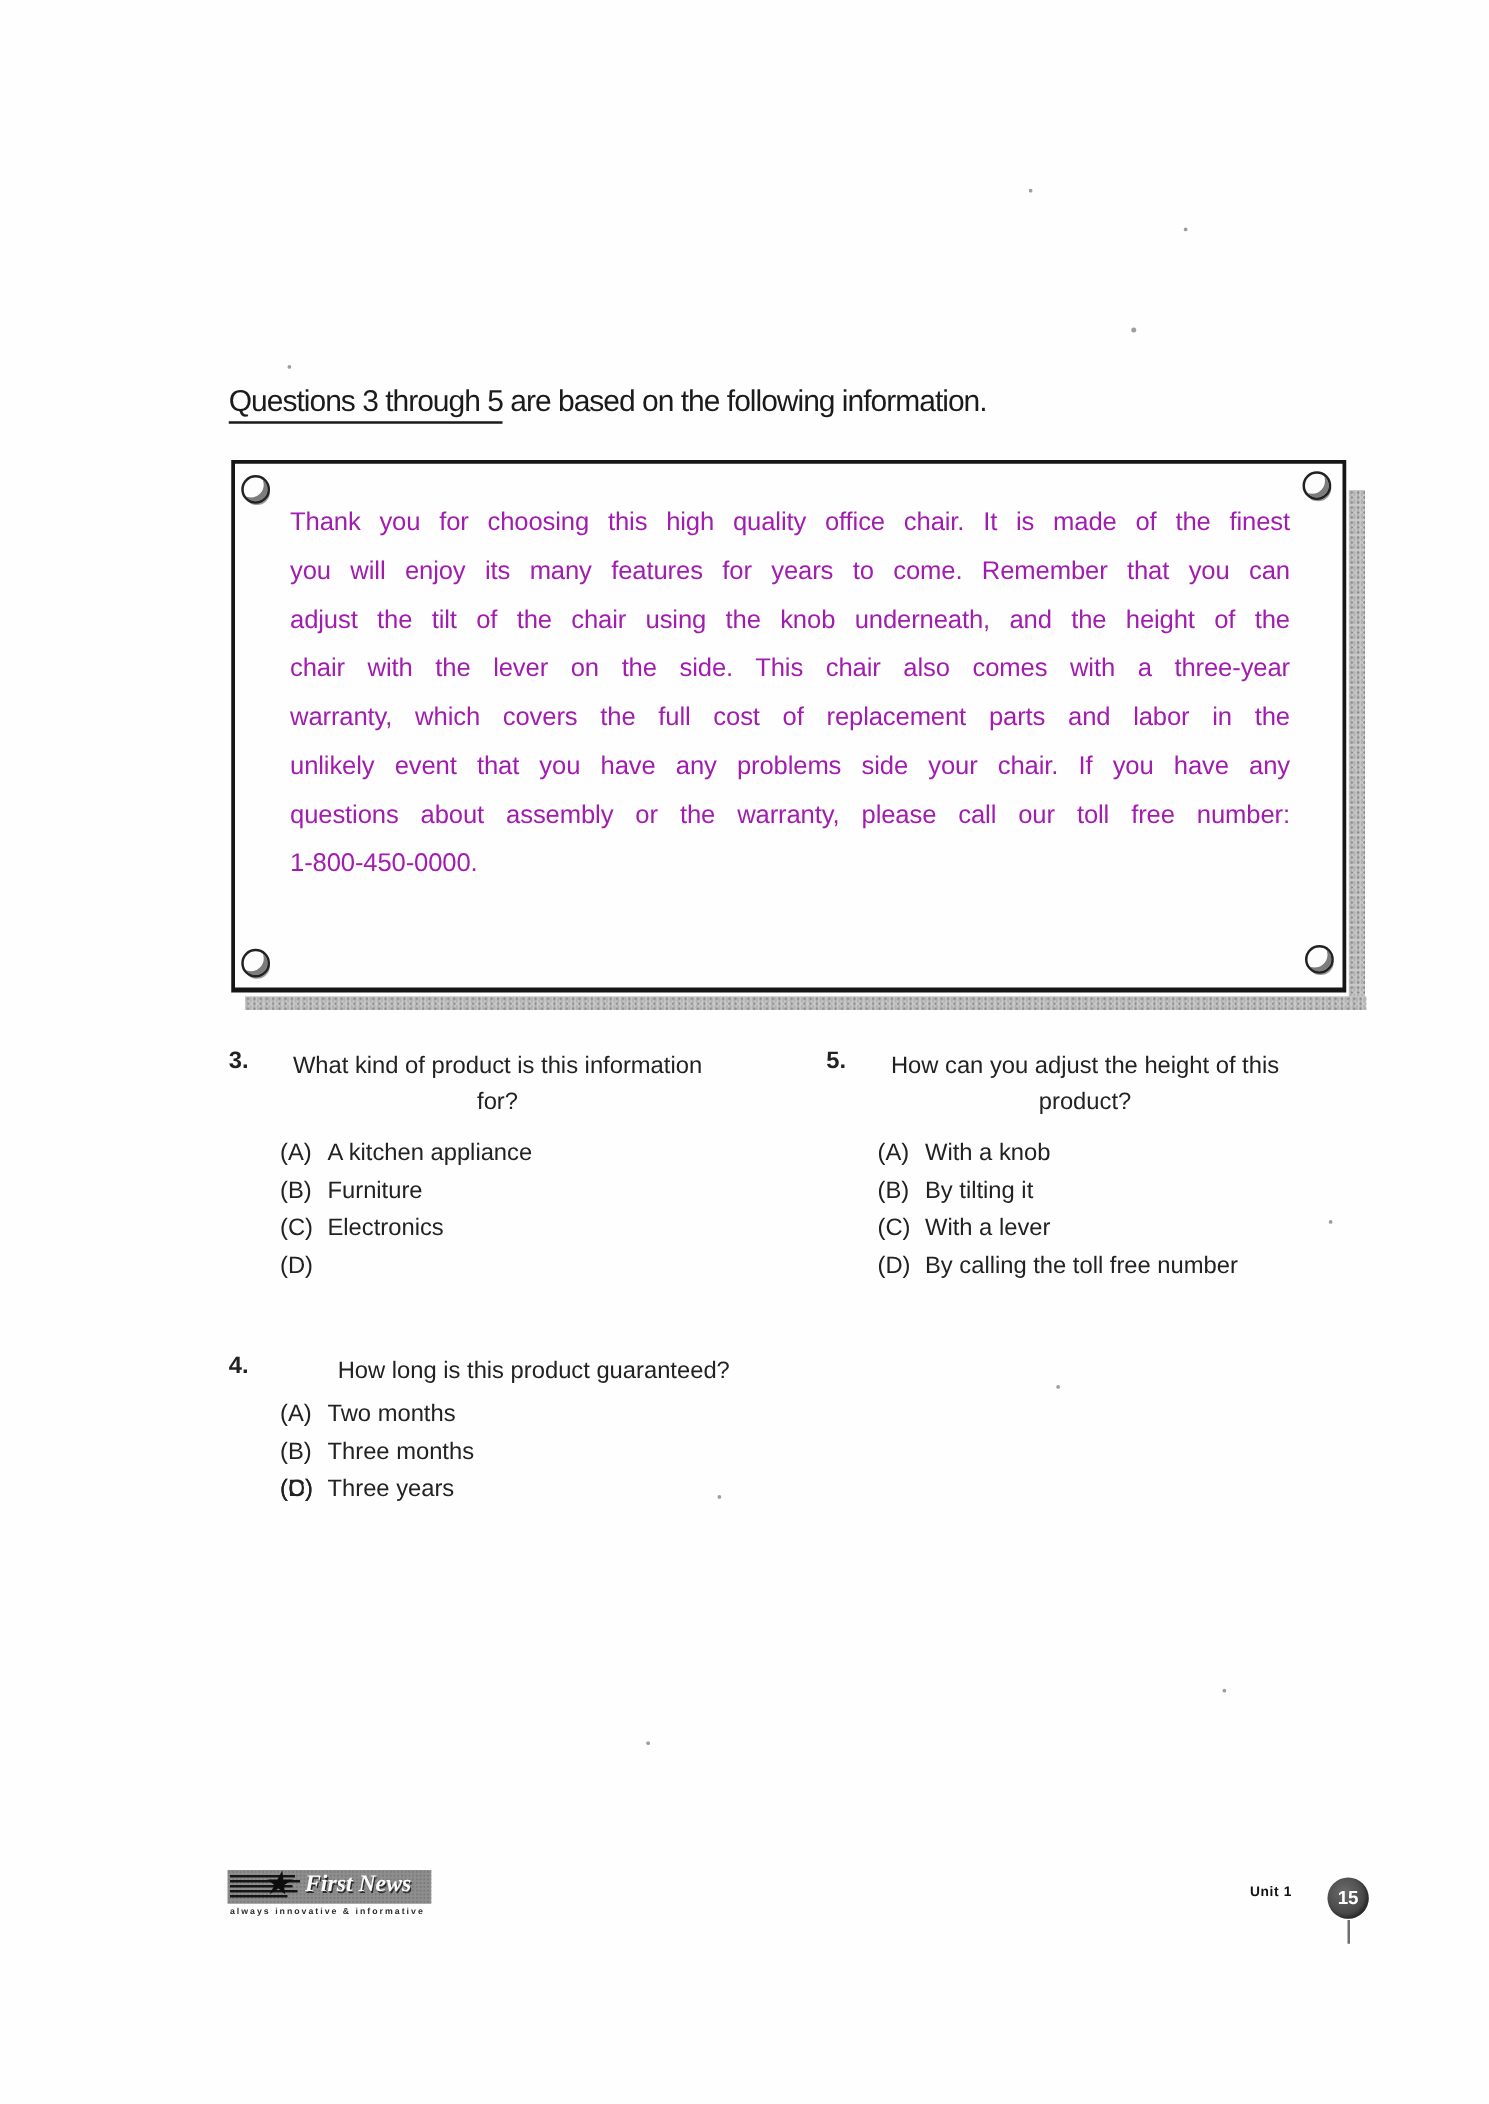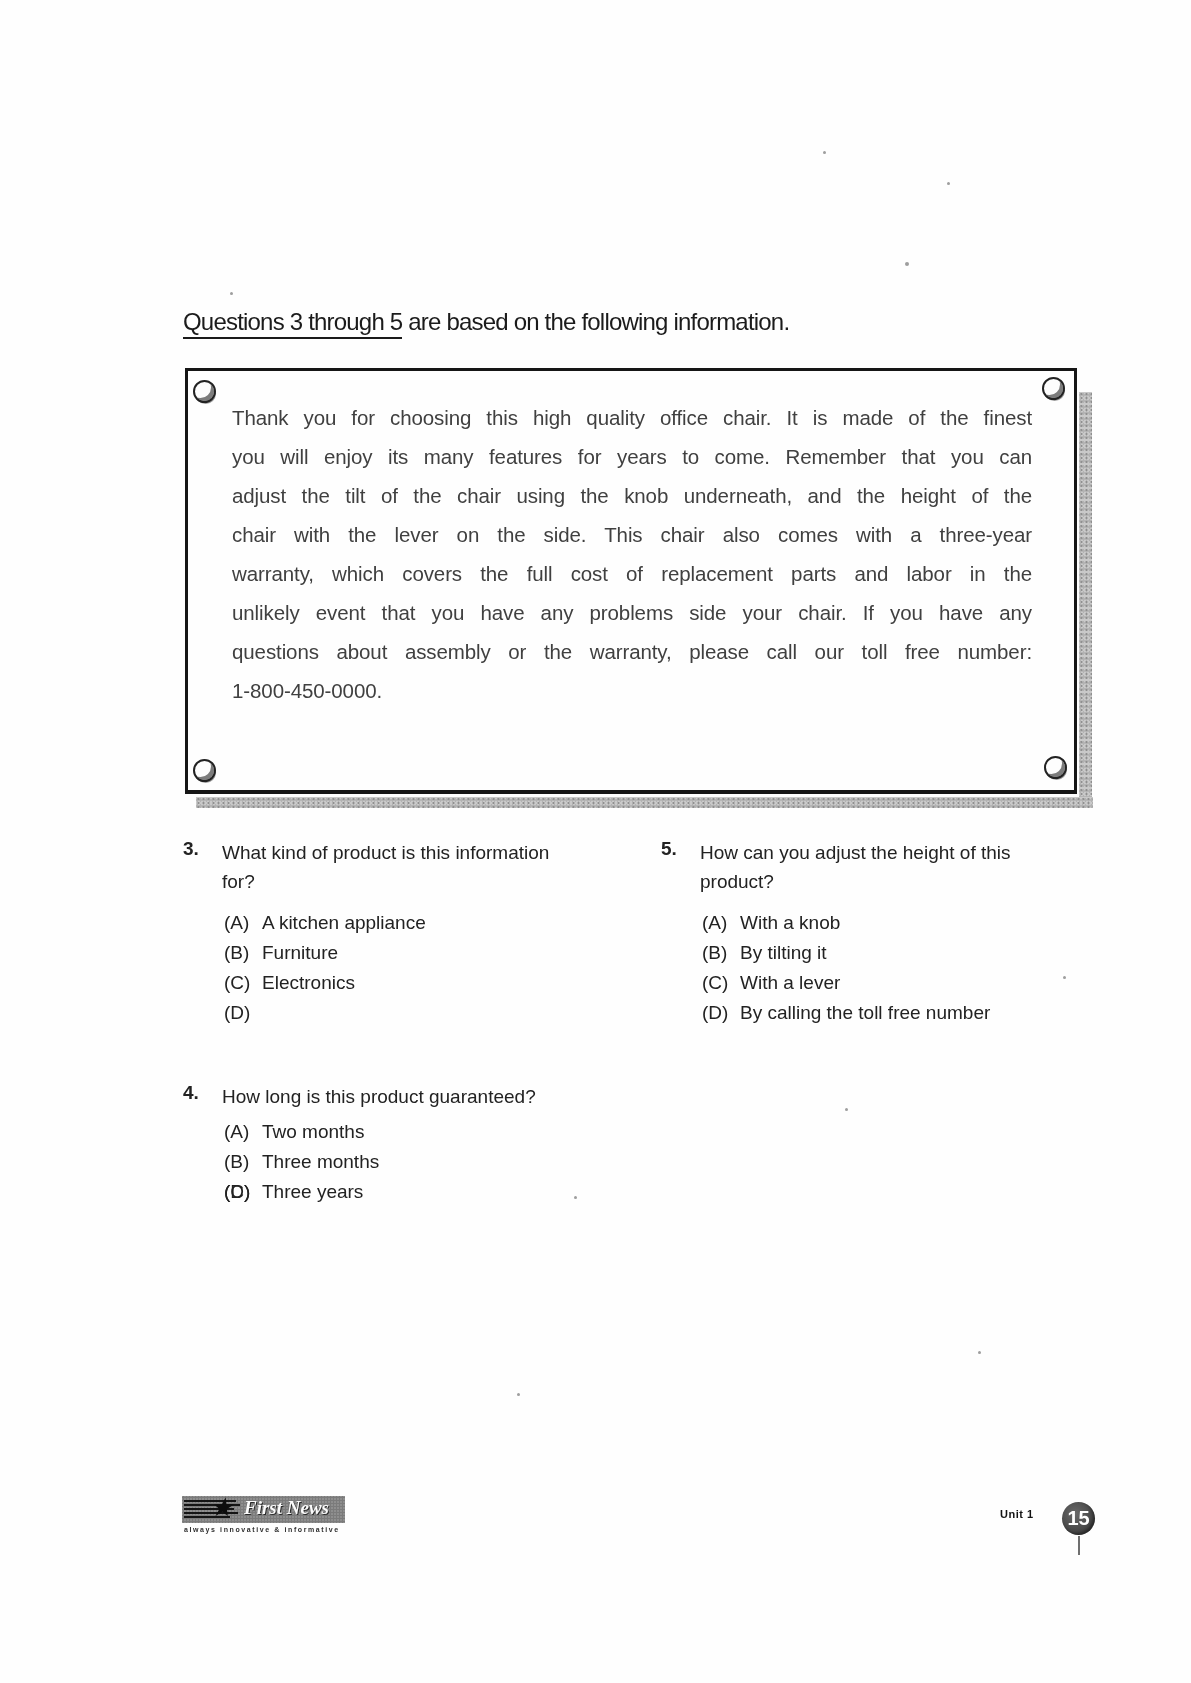--- a/index.html
+++ b/index.html
@@ -29,29 +29,29 @@
   .screw{
     position:absolute;width:19px;height:19px;border:2.5px solid #222;border-radius:50%;
     background:#fdfdfd;box-shadow:inset -4px -4px 0 -1px rgba(55,55,55,0.65), 1px 2px 0 -1px #9a9a9a;
   }
   #screw-tl{left:193px;top:380px;}
   #screw-tr{left:1042px;top:377px;}
   #screw-bl{left:193px;top:759px;}
   #screw-br{left:1044px;top:756px;}
   #notice-text{
     position:absolute;left:232px;top:398px;width:800px;
-    font-size:20.5px;line-height:39px;color:#404040;letter-spacing:-0.1px;
+    font-size:20.5px;line-height:39px;color:#a21caf;letter-spacing:-0.1px;
   }
   .notice-line{text-align:justify;text-align-last:justify;white-space:normal;}
   .notice-line.last{text-align-last:left;}
   
   .question{position:absolute;font-size:19px;color:#222;}
   .q-row{position:relative;}
   .q-number{position:absolute;left:0;top:0;font-weight:bold;}
-  .q-text{margin-left:39px;line-height:29px;}
+  .q-text{margin-left:39px;line-height:29px;text-align:center;}
   #question-3{left:183px;top:838px;width:430px;}
   #question-5{left:661px;top:838px;width:480px;}
   #question-4{left:183px;top:1082px;width:460px;}
   #question-3 .q-text{width:352px;}
   #question-5 .q-text{width:336px;}
   #question-4 .q-text{width:410px;}
   .options{margin-top:12px;}
   #question-4 .options{margin-top:6px;}
   .option{position:relative;line-height:30px;}
   .opt-letter{position:absolute;left:41px;top:0;}
@@ -77,21 +77,21 @@
     position:absolute;left:184px;top:1526px;font-size:7px;letter-spacing:1.6px;
     color:#2e2e2e;white-space:nowrap;font-weight:bold;
   }
   #unit-label{
     position:absolute;left:1000px;top:1508px;font-size:11px;font-weight:bold;
     color:#121212;letter-spacing:0.5px;
   }
   #page-number-badge{
     position:absolute;left:1062px;top:1502px;width:33px;height:33px;border-radius:50%;
     background:radial-gradient(circle at 40% 35%, #6a6a6a 0%, #4a4a4a 55%, #383838 100%);
-    color:#ffffff;font-size:20px;font-weight:bold;text-align:center;line-height:33px;
+    color:#ffffff;font-size:15px;font-weight:bold;text-align:center;line-height:33px;
     box-shadow:inset -2px -2px 3px rgba(0,0,0,0.4);
   }
   #badge-pin{position:absolute;left:1078px;top:1536px;width:2px;height:19px;background:#6f6f6f;}
   
   .speck{position:absolute;border-radius:50%;background:#4e4e4e;opacity:0.55;}
 </style>
 </head>
 <body>
 
 <div id="page">

